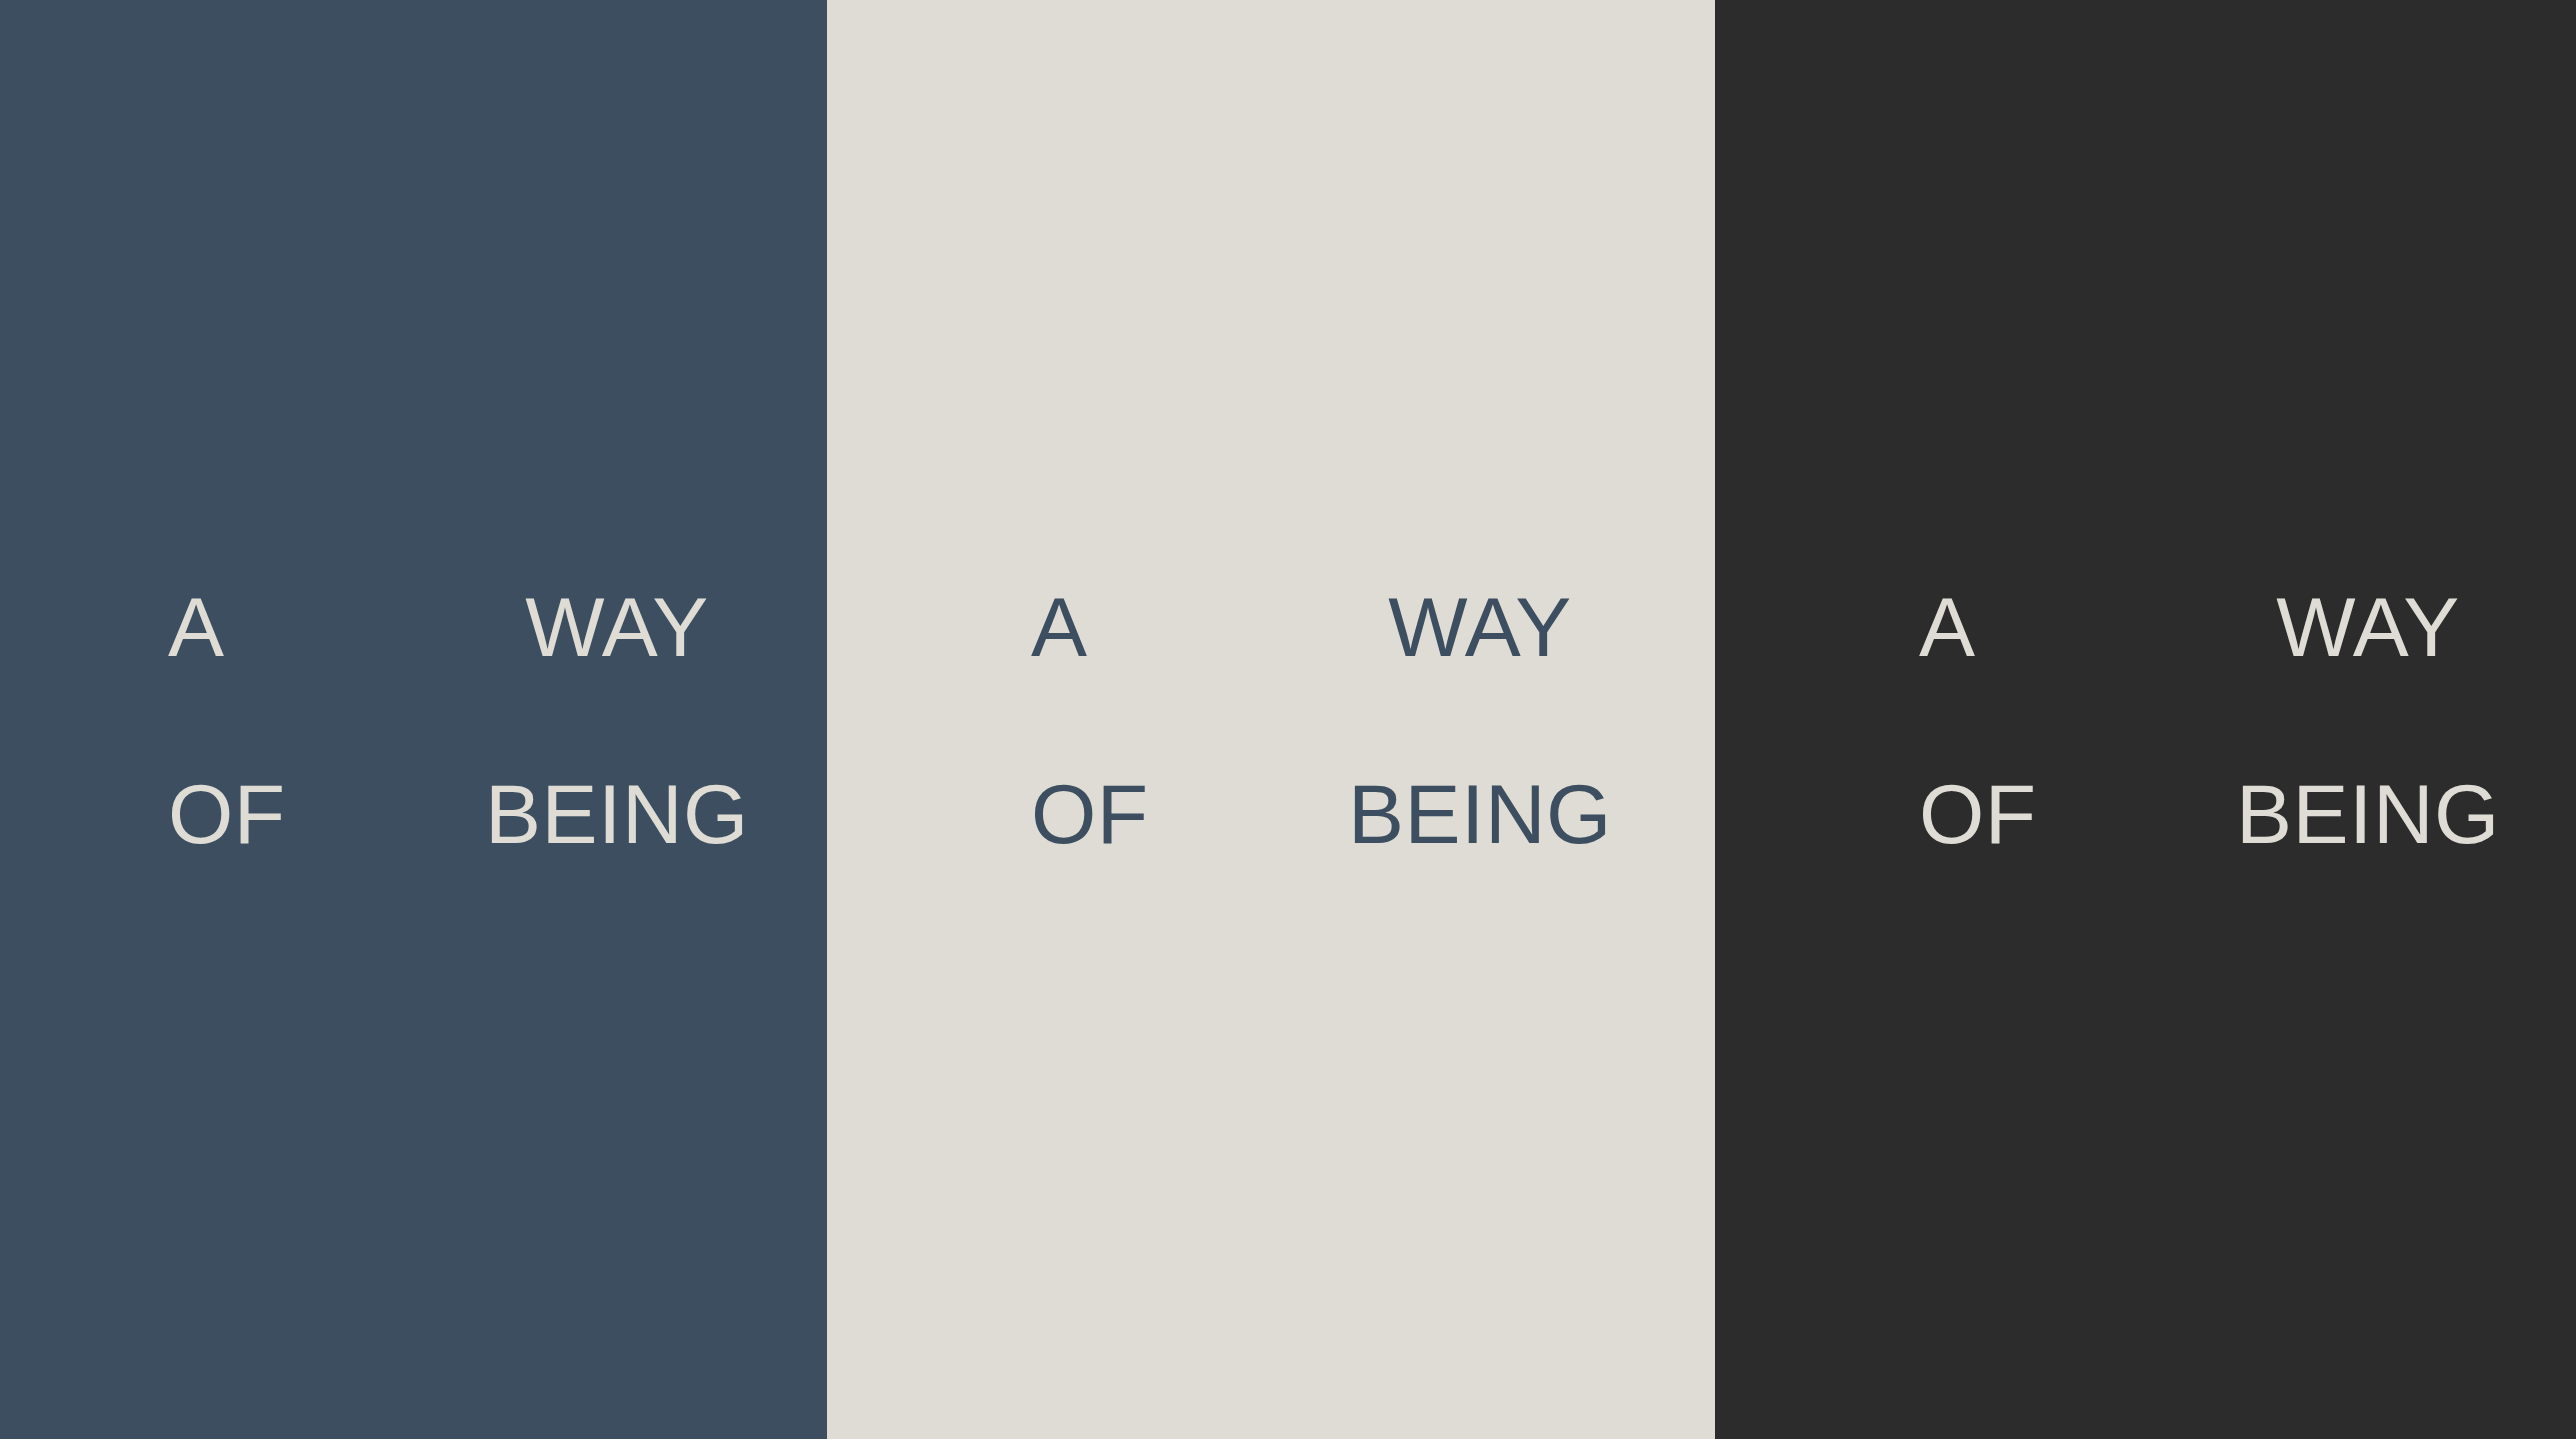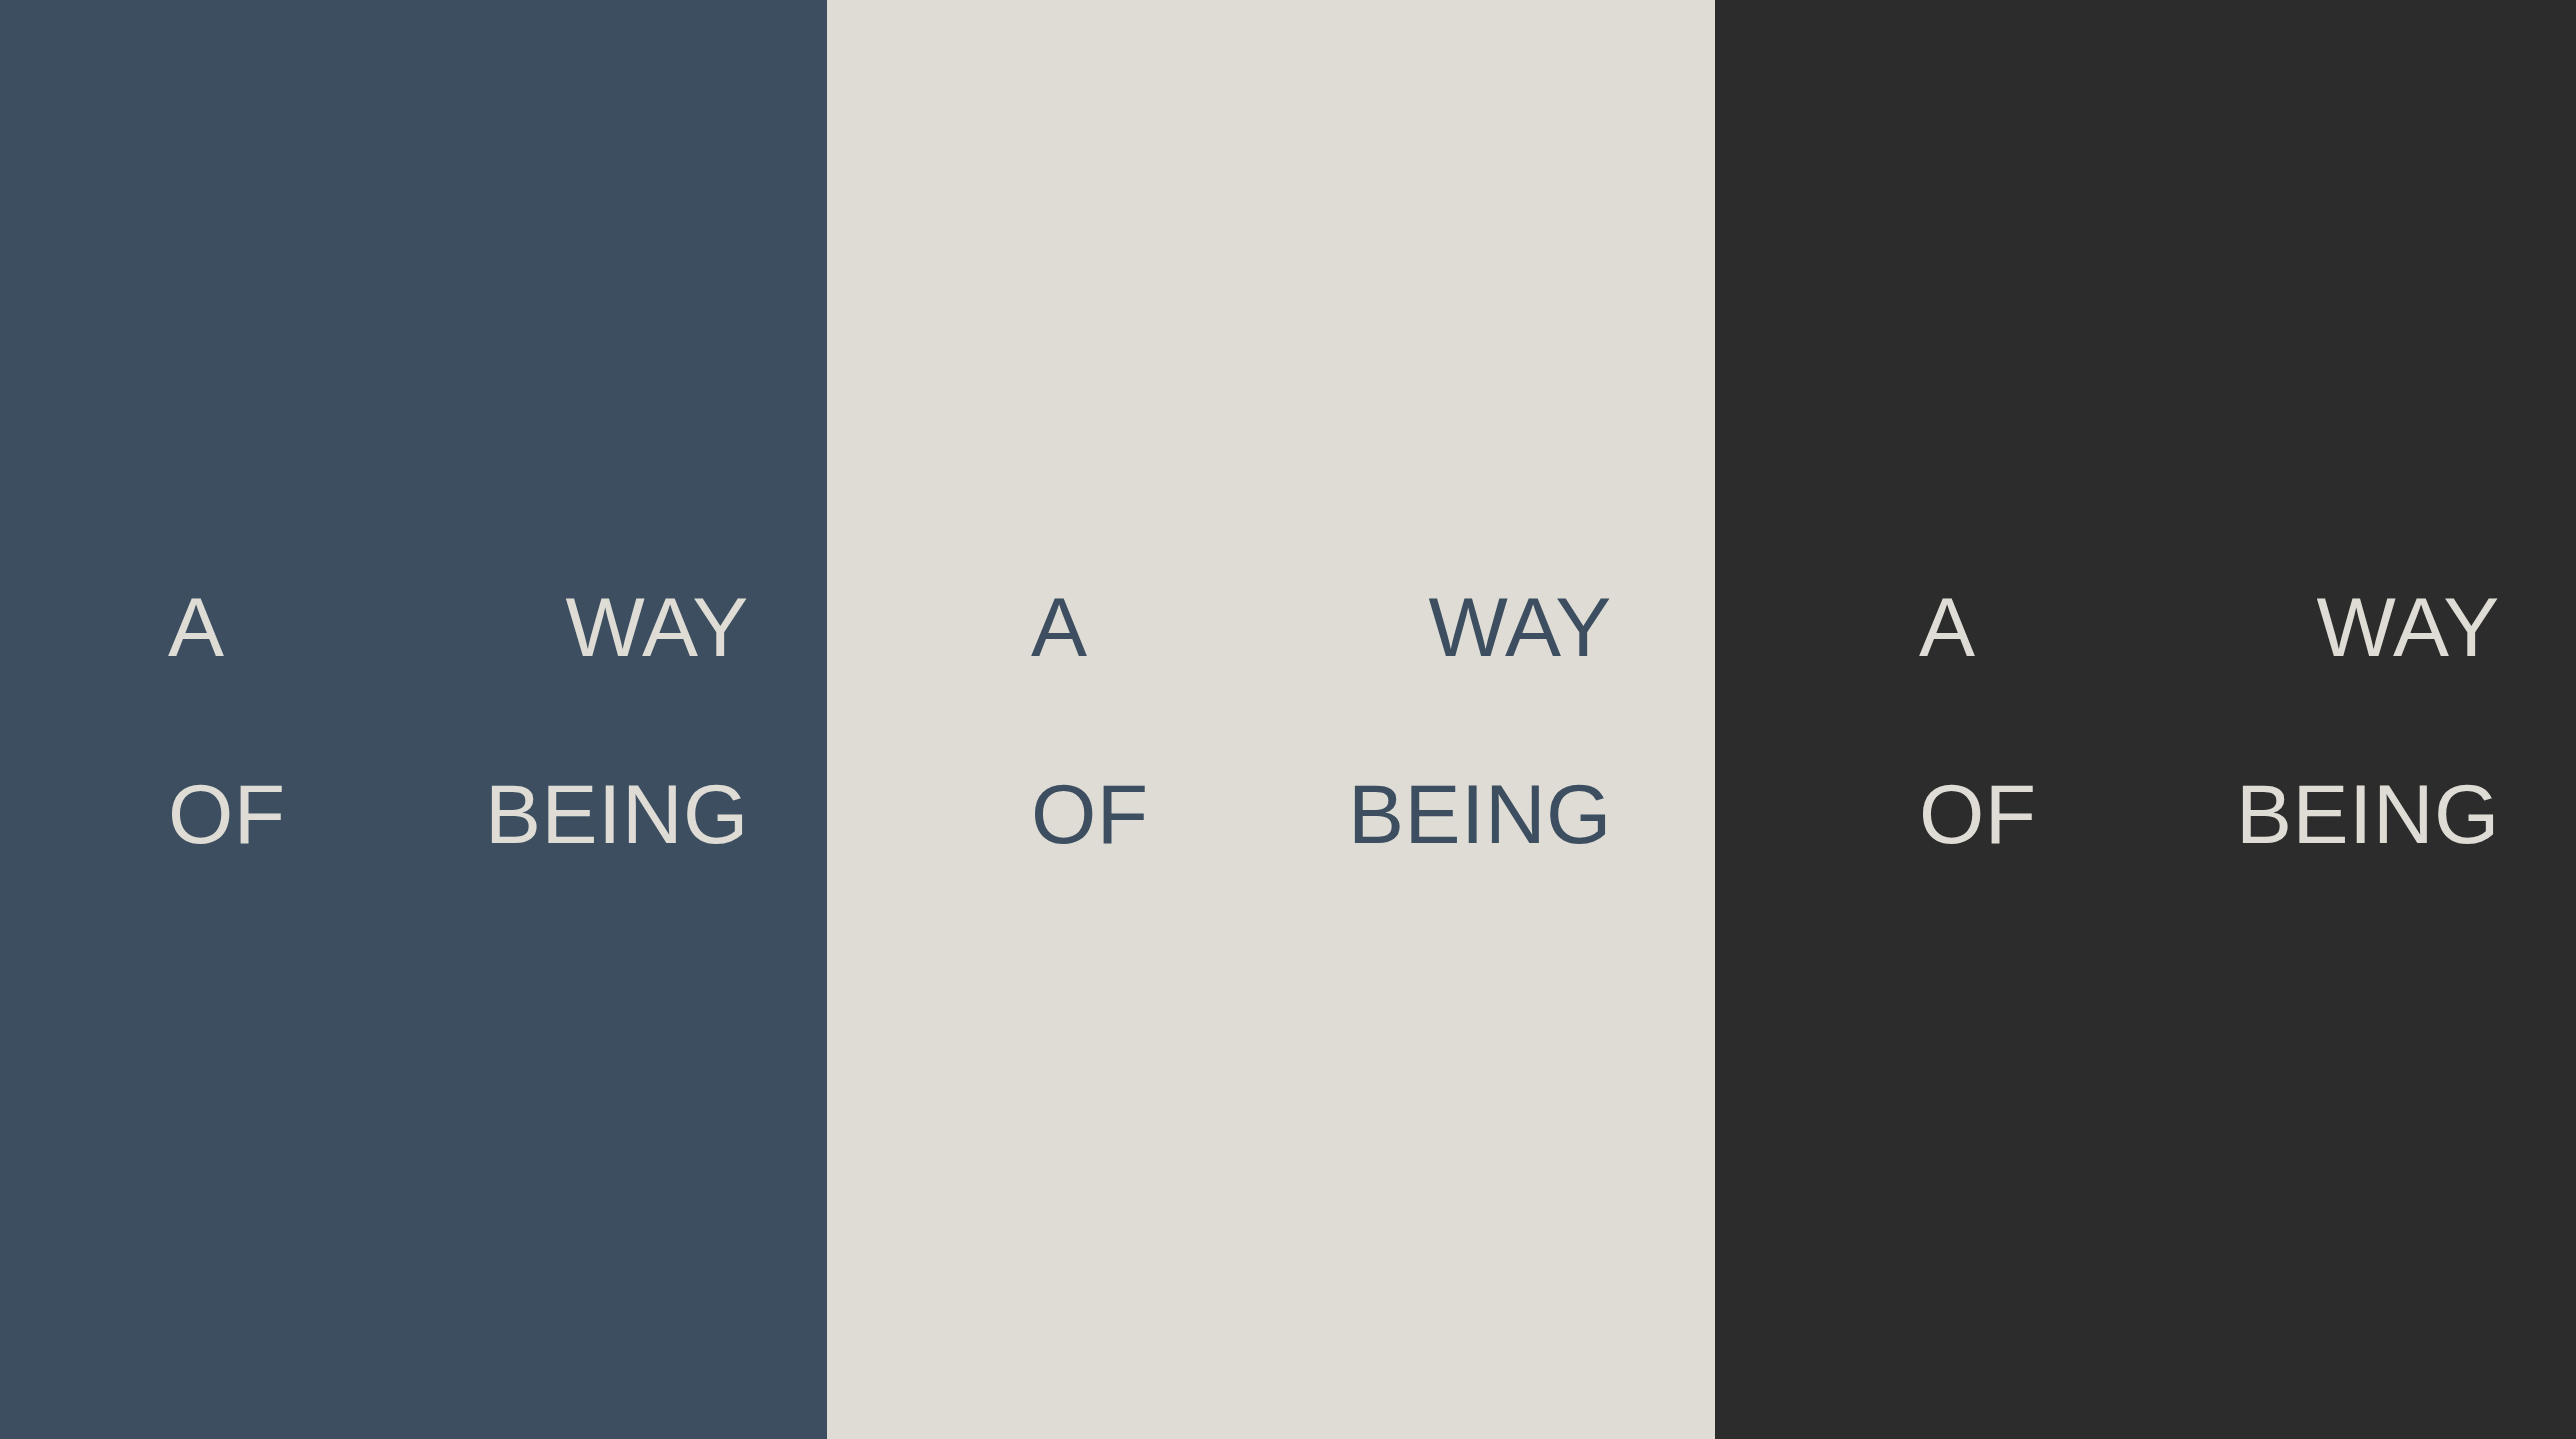--- a/index.html
+++ b/index.html
@@ -55,21 +55,21 @@
     -webkit-font-smoothing: antialiased;
   }
   .panel.p1 .lockup { left: 168px; }
   .panel.p2 .lockup { left: 204px; }
   .panel.p3 .lockup { left: 204px; }
 
   .lockup .word {
     display: block;
   }
   .lockup .col-left  { grid-column: 1; text-align: left; }
-  .lockup .col-right { grid-column: 2; text-align: right; }
+  .lockup .col-right { grid-column: 2; text-align: center; }
   .lockup .row-1 { grid-row: 1; }
   .lockup .row-2 { grid-row: 2; }
 </style>
 </head>
 <body>
 
 <div id="artboard">
 
   <section class="panel p1" style="background: rgb(60, 78, 96);">
     <div class="lockup" style="color: rgb(222, 220, 212);">

